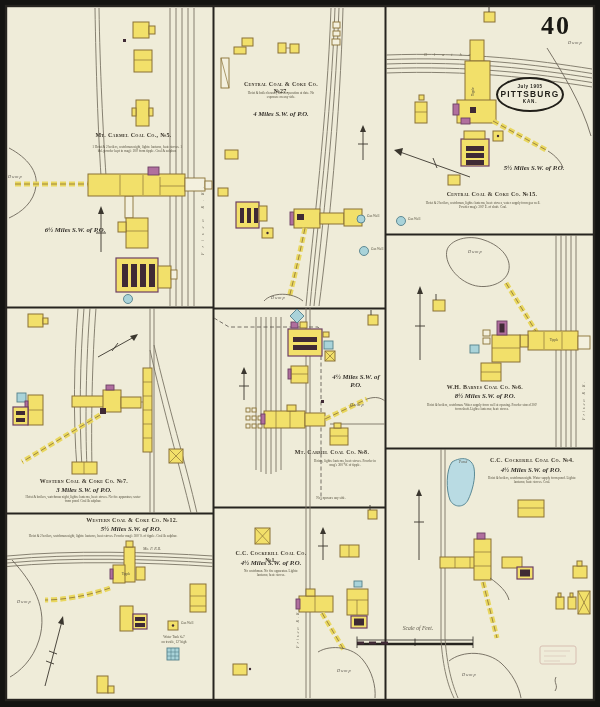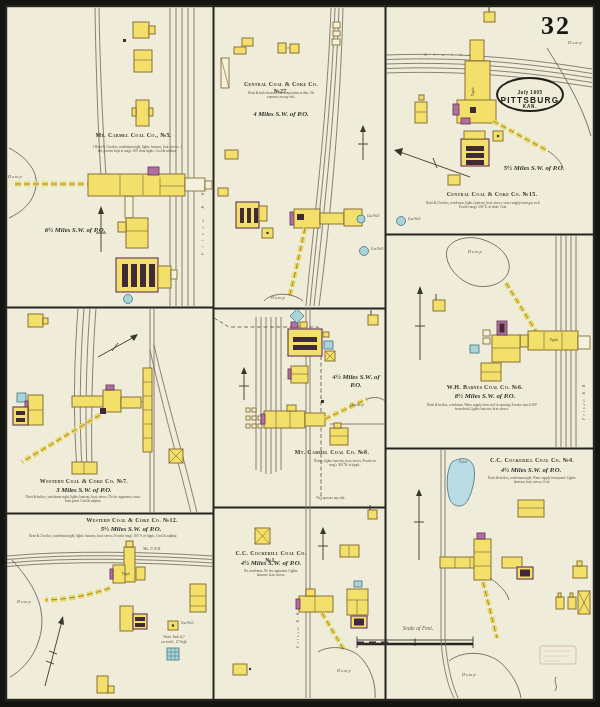--- a/index.html
+++ b/index.html
@@ -26,21 +26,21 @@
   .title{font-size:6px;font-variant:small-caps;letter-spacing:.3px;text-align:center;font-weight:bold;color:#3a342a;}
   .dist{font-size:6.8px;font-style:italic;font-weight:bold;text-align:center;color:#34302a;}
   .note{font-size:3.3px;text-align:center;color:#55503f;line-height:1.25;}
   .dump{font-style:italic;font-size:4.4px;letter-spacing:1px;color:#55504a;}
   .cur{font-style:italic;font-size:4px;color:#5c574a;}
   .tinyb{font-size:3.4px;color:#55503f;line-height:1.2;}
   .rot{transform:rotate(-90deg);transform-origin:0 0;white-space:nowrap;}
   .spread{letter-spacing:7px;font-style:italic;font-size:4.2px;color:#6a644f;}
   .sheetnum{position:absolute;left:541px;top:11px;font-size:26px;font-weight:bold;letter-spacing:2px;color:#191813;}
   .oval{position:absolute;left:496px;top:77px;width:64px;height:31px;border:2.5px solid #211f19;border-radius:50%;
-        display:flex;flex-direction:column;justify-content:flex-end;align-items:center;
+        display:flex;flex-direction:column;justify-content:center;align-items:center;
         font-family:"Liberation Sans","DejaVu Sans",sans-serif;color:#211f19;background:rgba(240,237,220,.4);}
   .oval .l1{font-size:4.6px;font-weight:bold;letter-spacing:.5px;line-height:1;}
   .oval .l2{font-size:8.4px;font-weight:bold;letter-spacing:1.2px;line-height:1.2;}
   .oval .l3{font-size:4.6px;font-weight:bold;letter-spacing:.8px;line-height:1;}
 </style>
 </head>
 <body>
 
 <div id="canvas">
 
@@ -339,21 +339,21 @@
         <circle class="d" cx="173" cy="625.5" r="1.2"></circle>
     <rect class="w" x="167" y="648" width="12" height="12"></rect>
         <path d="M171 648 V660 M175 648 V660 M167 652 H179 M167 656 H179" stroke="#55808b" stroke-width=".6" fill="none"></path>
     <rect class="b" x="97" y="676" width="11" height="17"></rect>
         <rect class="b" x="108" y="686" width="6" height="7"></rect>
     <path class="ar" d="M45 686 L62 621 M49 651 L57 654 M46 661 L54 664"></path>
         <polygon class="af" points="63,616 58,623 64,625"></polygon>
   </g>
 </svg>
 
-  <div class="sheetnum">32</div>
+  <div class="sheetnum">40</div>
 
   <div class="oval">
     <span class="l1">July 1905</span>
     <span class="l2">PITTSBURG</span>
     <span class="l3">KAN.</span>
   </div>
 
   <div class="lbl title" style="left:76px;top:132px;width:115px;">Mt. Carmel Coal Co., №5.</div>
   <div class="lbl note" style="left:92px;top:145px;width:90px;">1 Hoist &amp; 2 boilers, watchman night, lights: lanterns, heat: stoves. 1 bbl. powder kept in mag'e 200' from tipple. Coal &amp; sulphur.</div>
   <div class="lbl dist" style="left:30px;top:226px;width:90px;">6½ Miles S.W. of P.O.</div>

